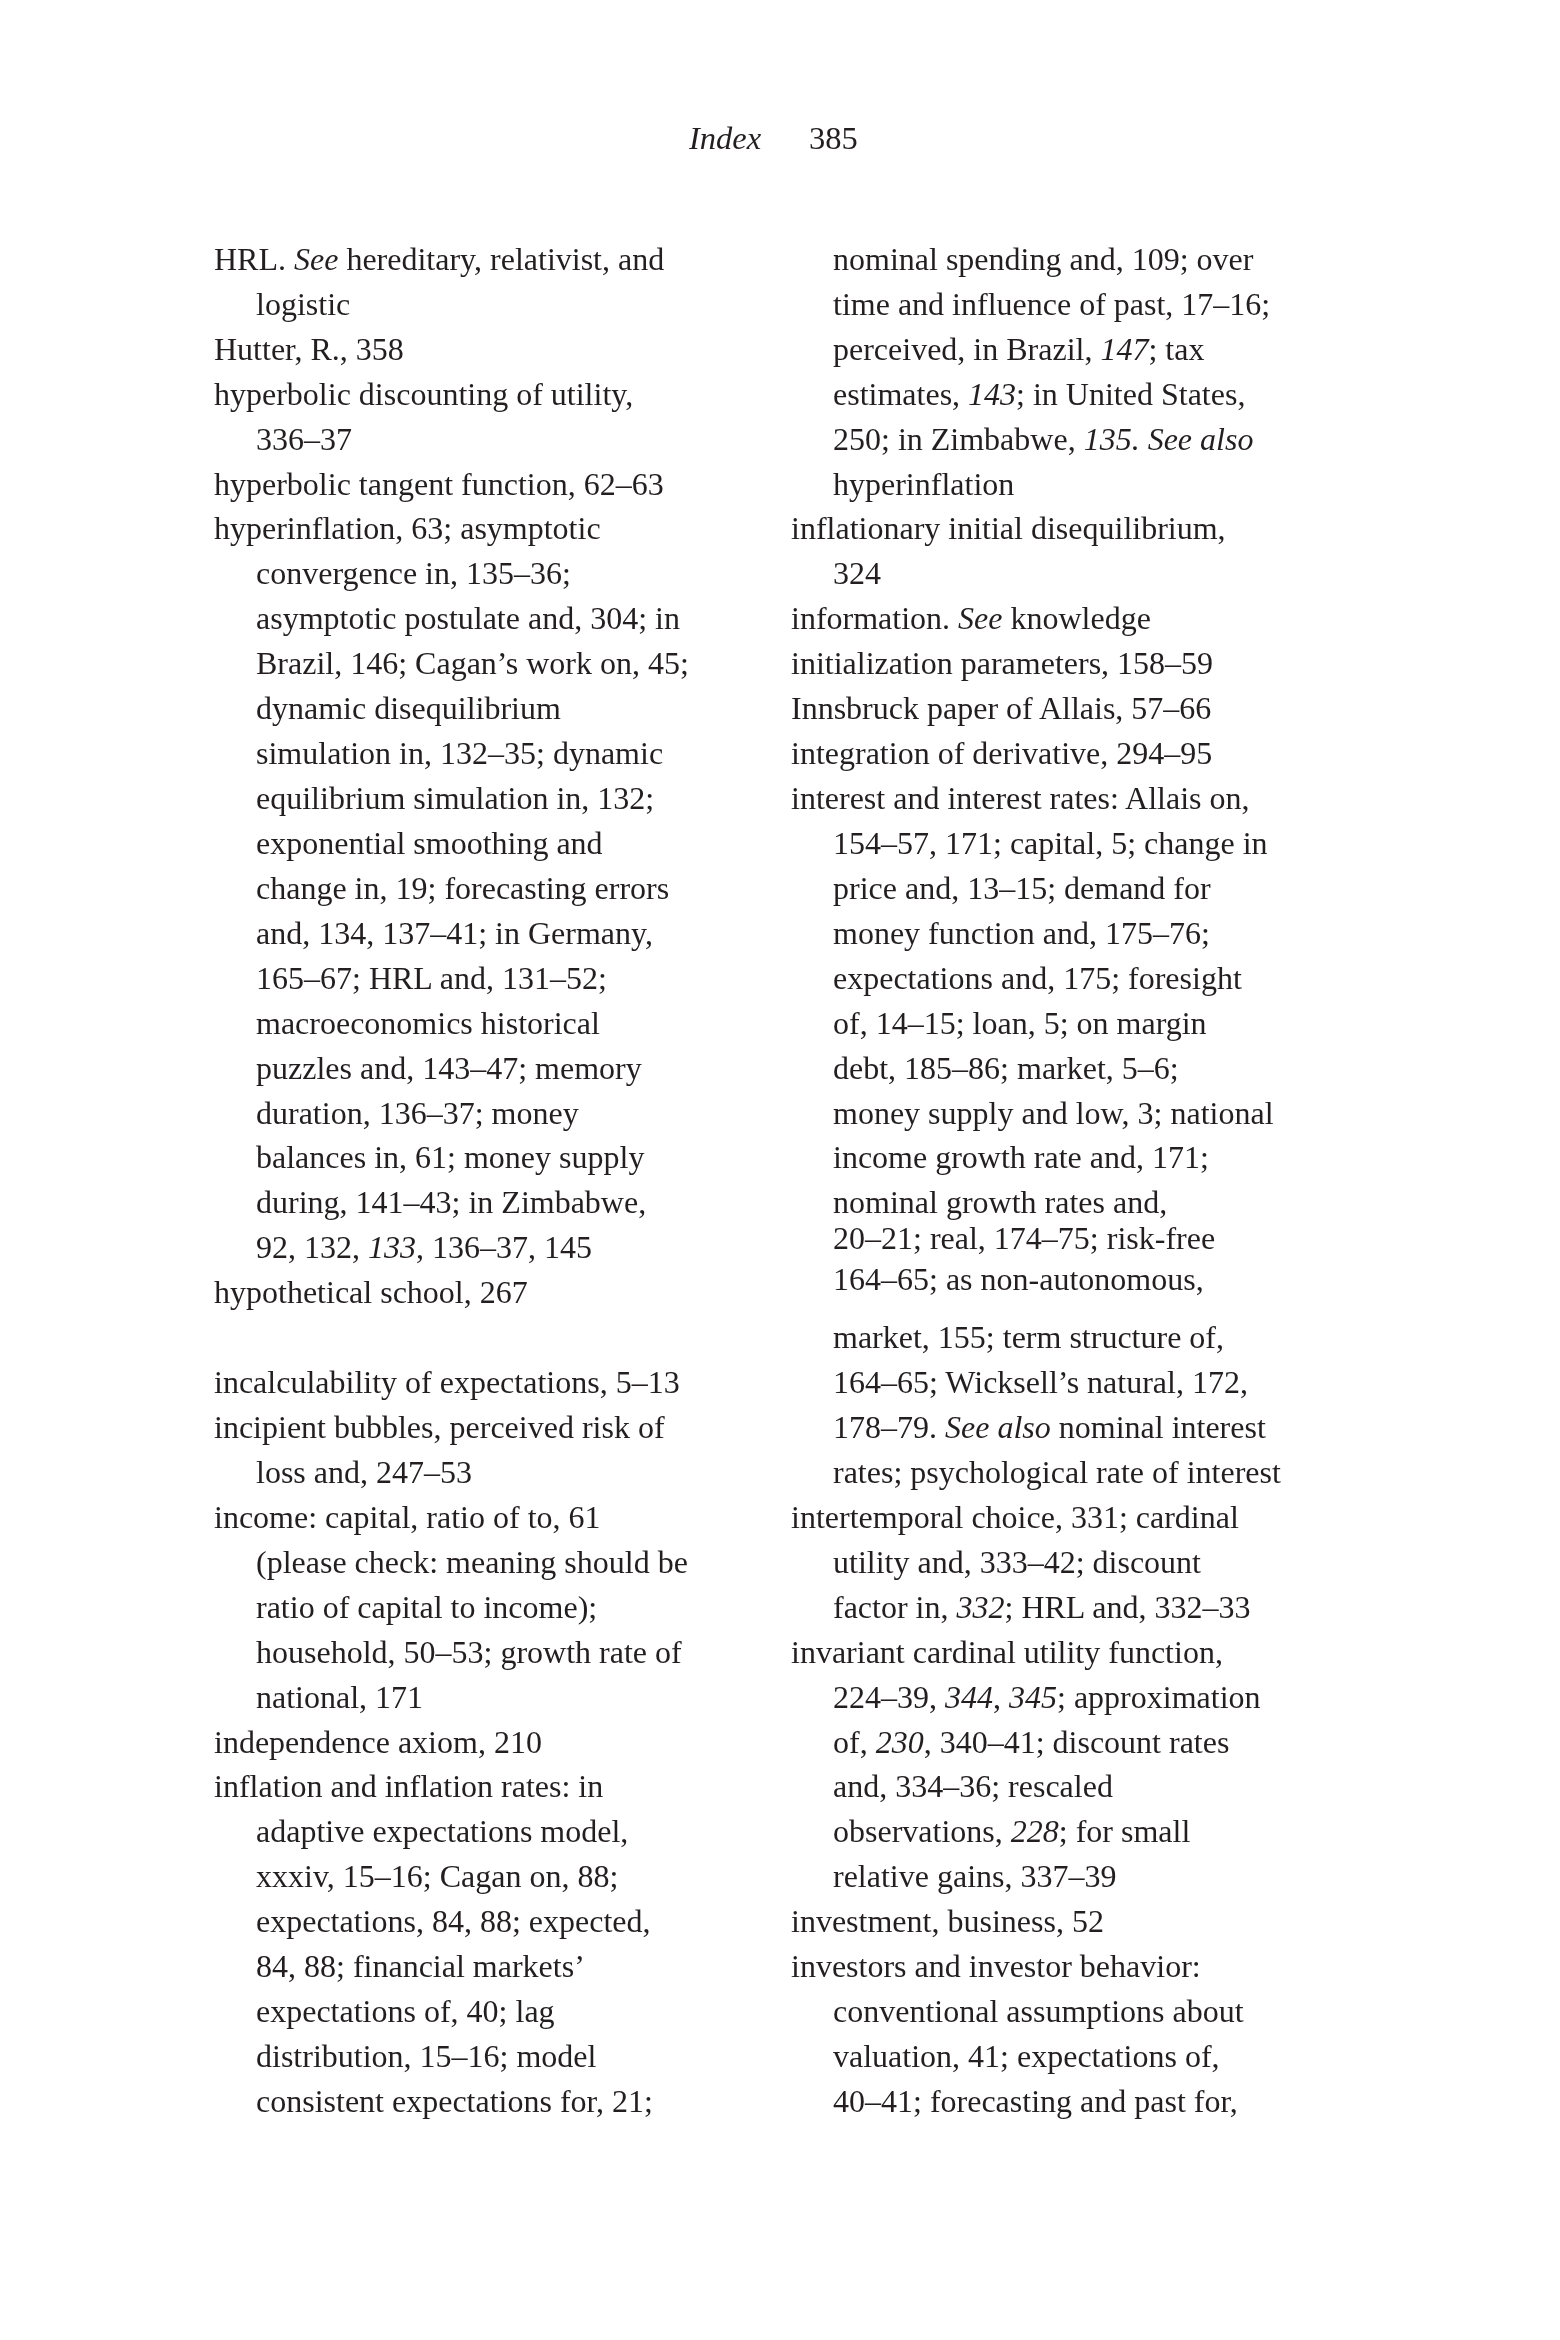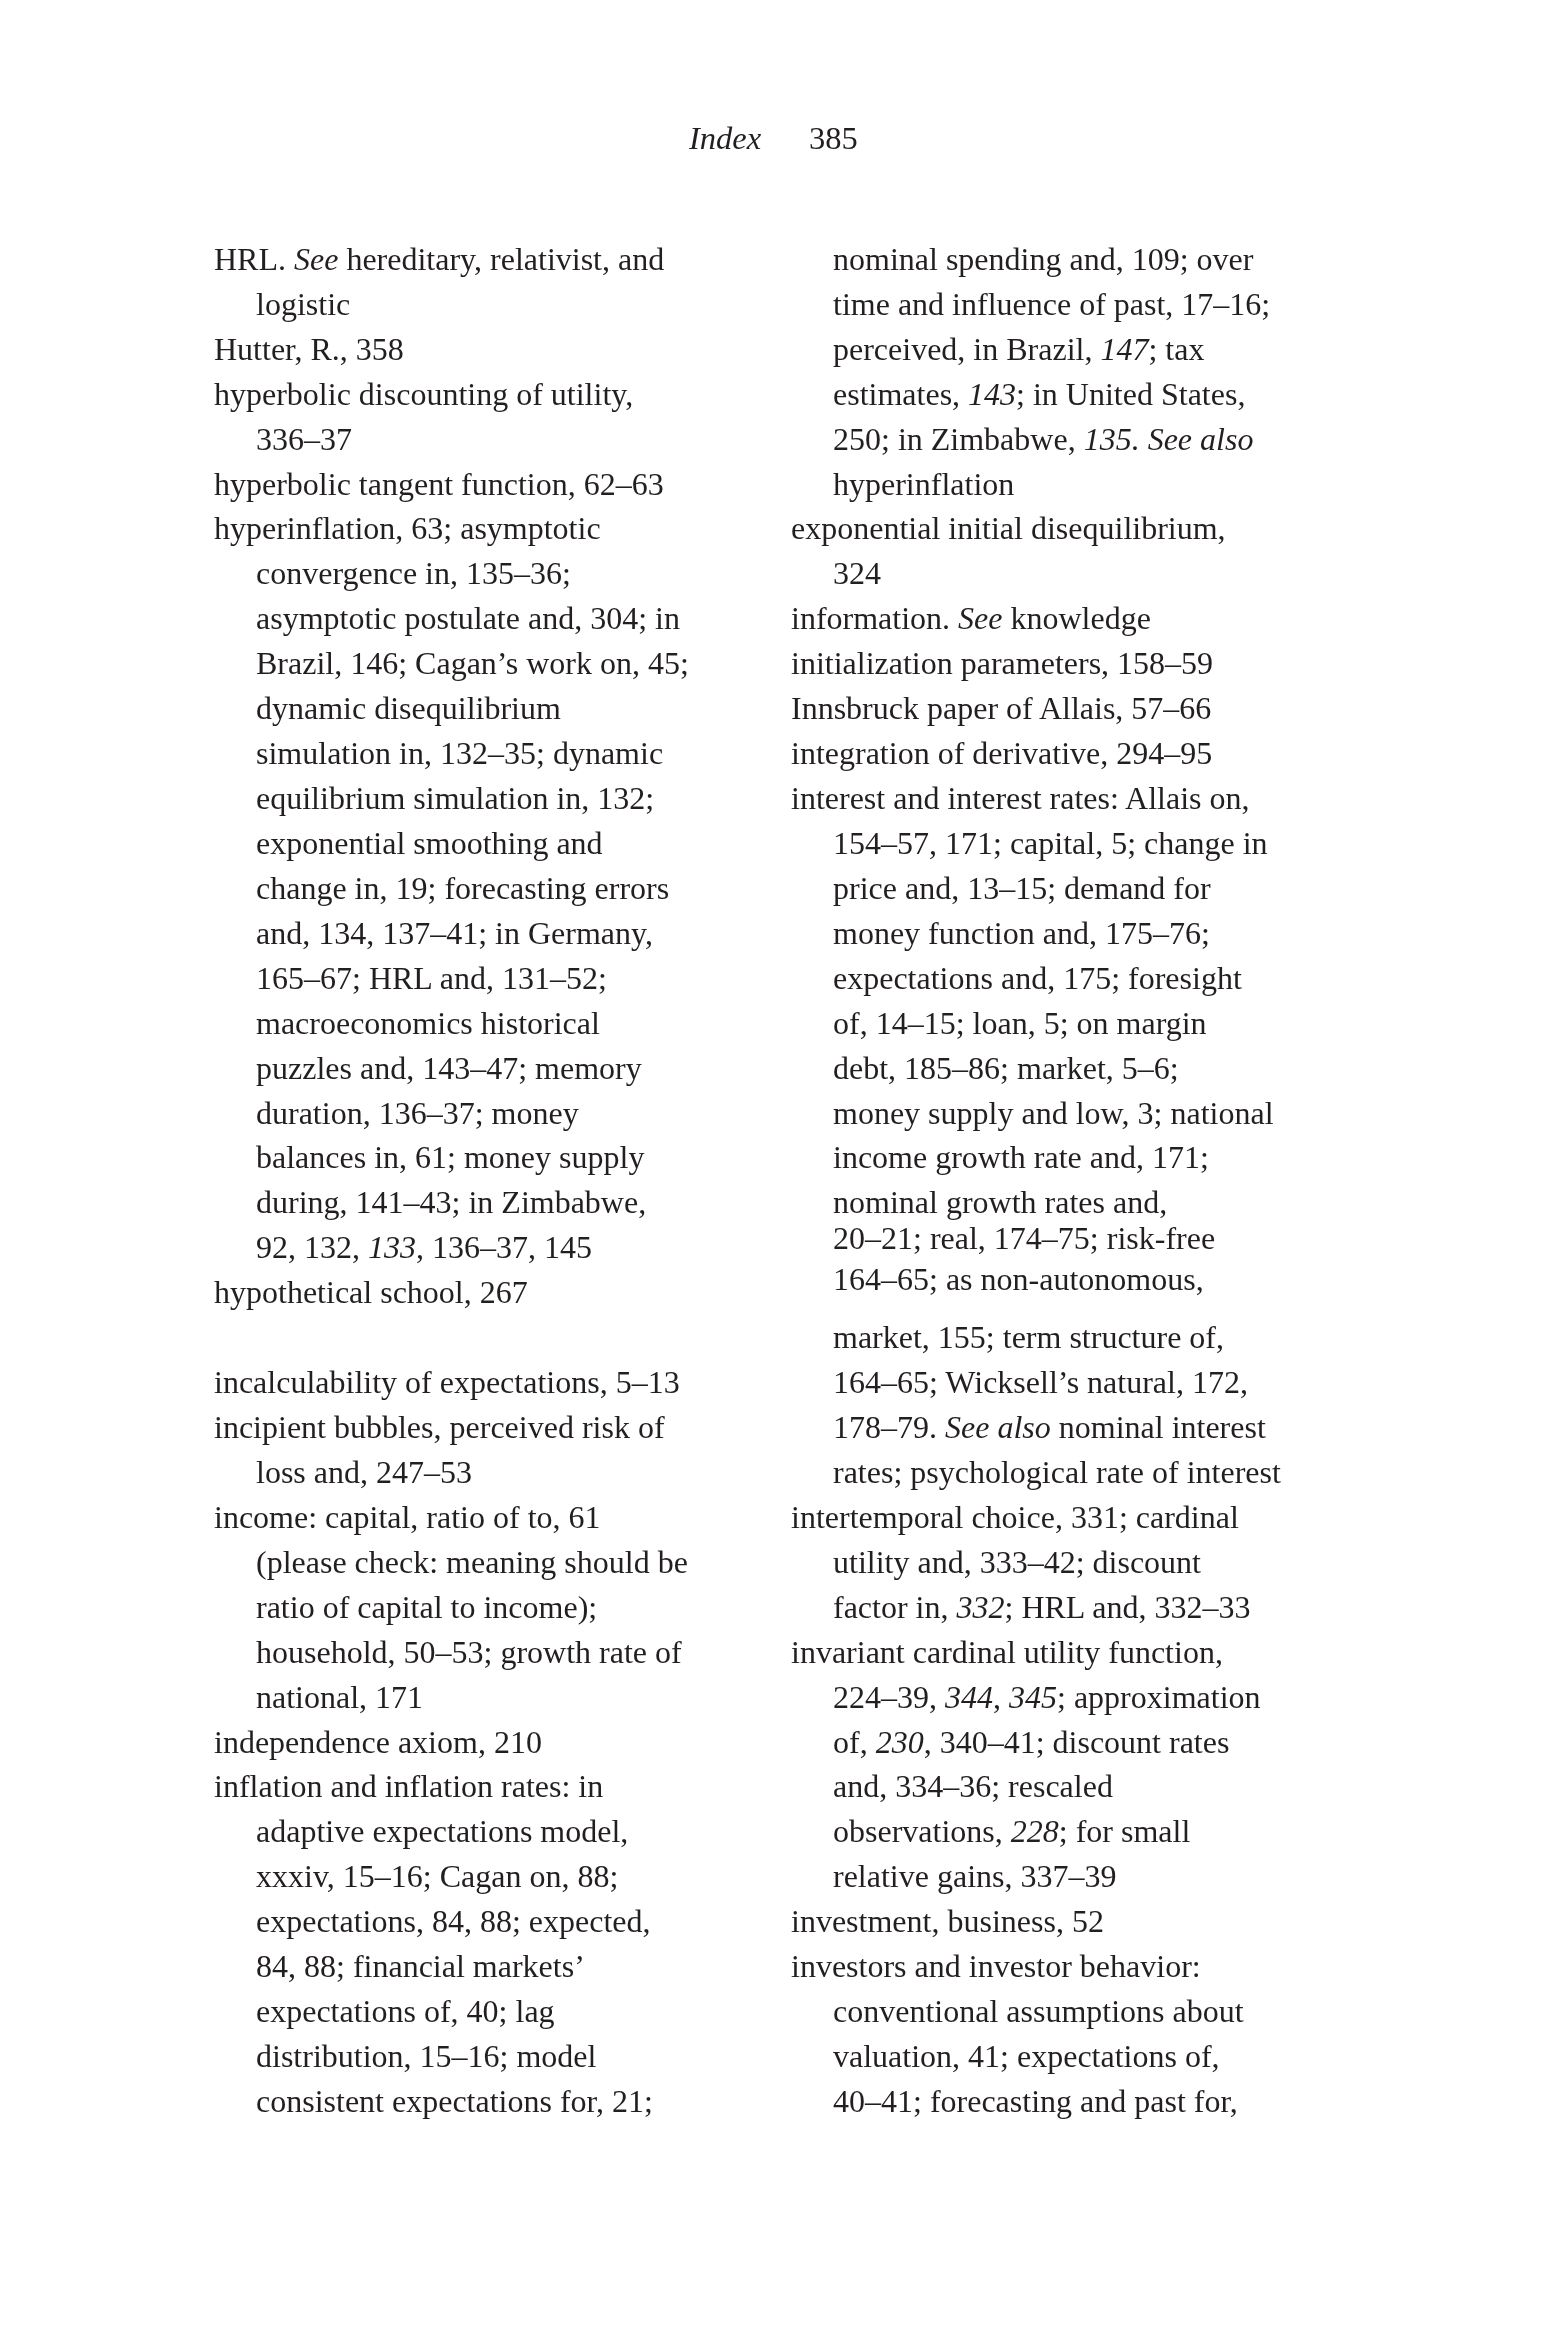--- a/index.html
+++ b/index.html
@@ -93,21 +93,21 @@
 <div class="column col-right">
     <div class="entry">
       <div class="line cont" style="top: 240px;"><span>nominal spending and, 109; over</span></div>
       <div class="line cont" style="top: 285px;"><span>time and influence of past, 17–16;</span></div>
       <div class="line cont" style="top: 330px;"><span>perceived, in Brazil, </span><span class="seg-i">147</span><span>; tax</span></div>
       <div class="line cont" style="top: 375px;"><span>estimates, </span><span class="seg-i">143</span><span>; in United States,</span></div>
       <div class="line cont" style="top: 420px;"><span>250; in Zimbabwe, </span><span class="seg-i">135. See also</span></div>
       <div class="line cont" style="top: 465px;"><span>hyperinflation</span></div>
     </div>
     <div class="entry">
-      <div class="line" style="top: 509px;"><span>exponential initial disequilibrium,</span></div>
+      <div class="line" style="top: 509px;"><span>inflationary initial disequilibrium,</span></div>
       <div class="line cont" style="top: 554px;"><span>324</span></div>
     </div>
     <div class="entry">
       <div class="line" style="top: 599px;"><span>information. </span><span class="seg-i">See</span><span> knowledge</span></div>
     </div>
     <div class="entry">
       <div class="line" style="top: 644px;"><span>initialization parameters, 158–59</span></div>
     </div>
     <div class="entry">
       <div class="line" style="top: 689px;"><span>Innsbruck paper of Allais, 57–66</span></div>

